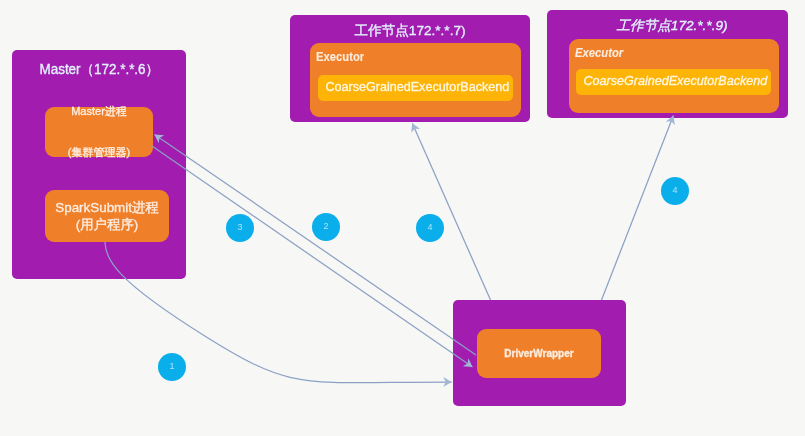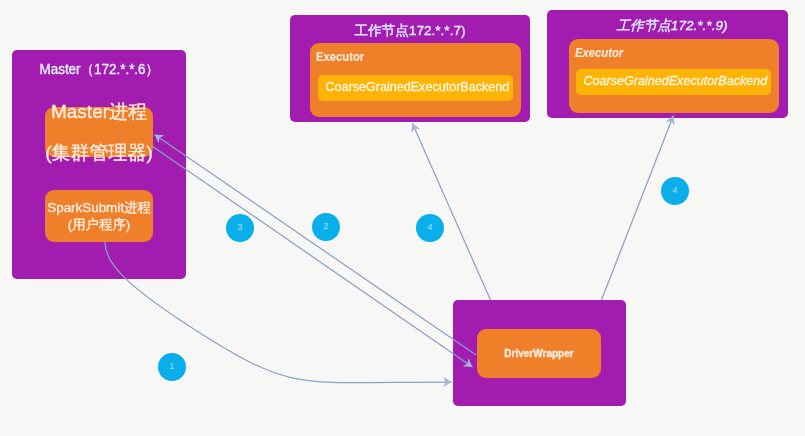--- a/index.html
+++ b/index.html
@@ -21,22 +21,22 @@
   svg.arrows{position:absolute;left:0;top:0;width:805px;height:436px;overflow:visible;}
   .badge{position:absolute;border-radius:50%;background:#0aaeea;color:#aee4f9;
          display:flex;align-items:center;justify-content:center;font-size:9px;
          line-height:1;padding-bottom:1px;box-sizing:border-box;}
   .ln{fill:none;stroke:#8ba1c4;stroke-width:1.25;marker-end:url(#ah);}
 
   
   #n-master{left:12px;top:50px;width:174px;height:229px;}
   #n-master > .node-title{top:11px;font-size:14px;}
   #n-master > .node-title > .tx{transform:scaleX(0.96);}
-  #p-master{left:33px;top:57px;width:108px;height:50px;font-size:19px;line-height:17px;gap:24px;}
-  #p-submit{left:33px;top:140px;width:108px;height:52px;font-size:13.4px;line-height:17px;}
+  #p-master{left:33px;top:57px;width:108px;height:50px;font-size:11px;line-height:17px;gap:24px;}
+  #p-submit{left:33px;top:140px;width:124px;height:52px;font-size:13.4px;line-height:17px;}
   .proc > .tx{transform:none;}
 
   #n-w7{left:290px;top:15px;width:240px;height:107px;}
   #n-w7 > .node-title{top:7px;}
   #e-w7{left:20px;top:28px;width:211px;height:74px;display:block;}
 
   #n-w9{left:547px;top:10px;width:241px;height:108px;font-style:italic;}
   #n-w9 > .node-title{top:7px;left:9px;}
   #e-w9{left:22px;top:29px;width:210px;height:74px;display:block;}
   #e-w9 .backend{margin-top:7px;margin-left:7px;}

